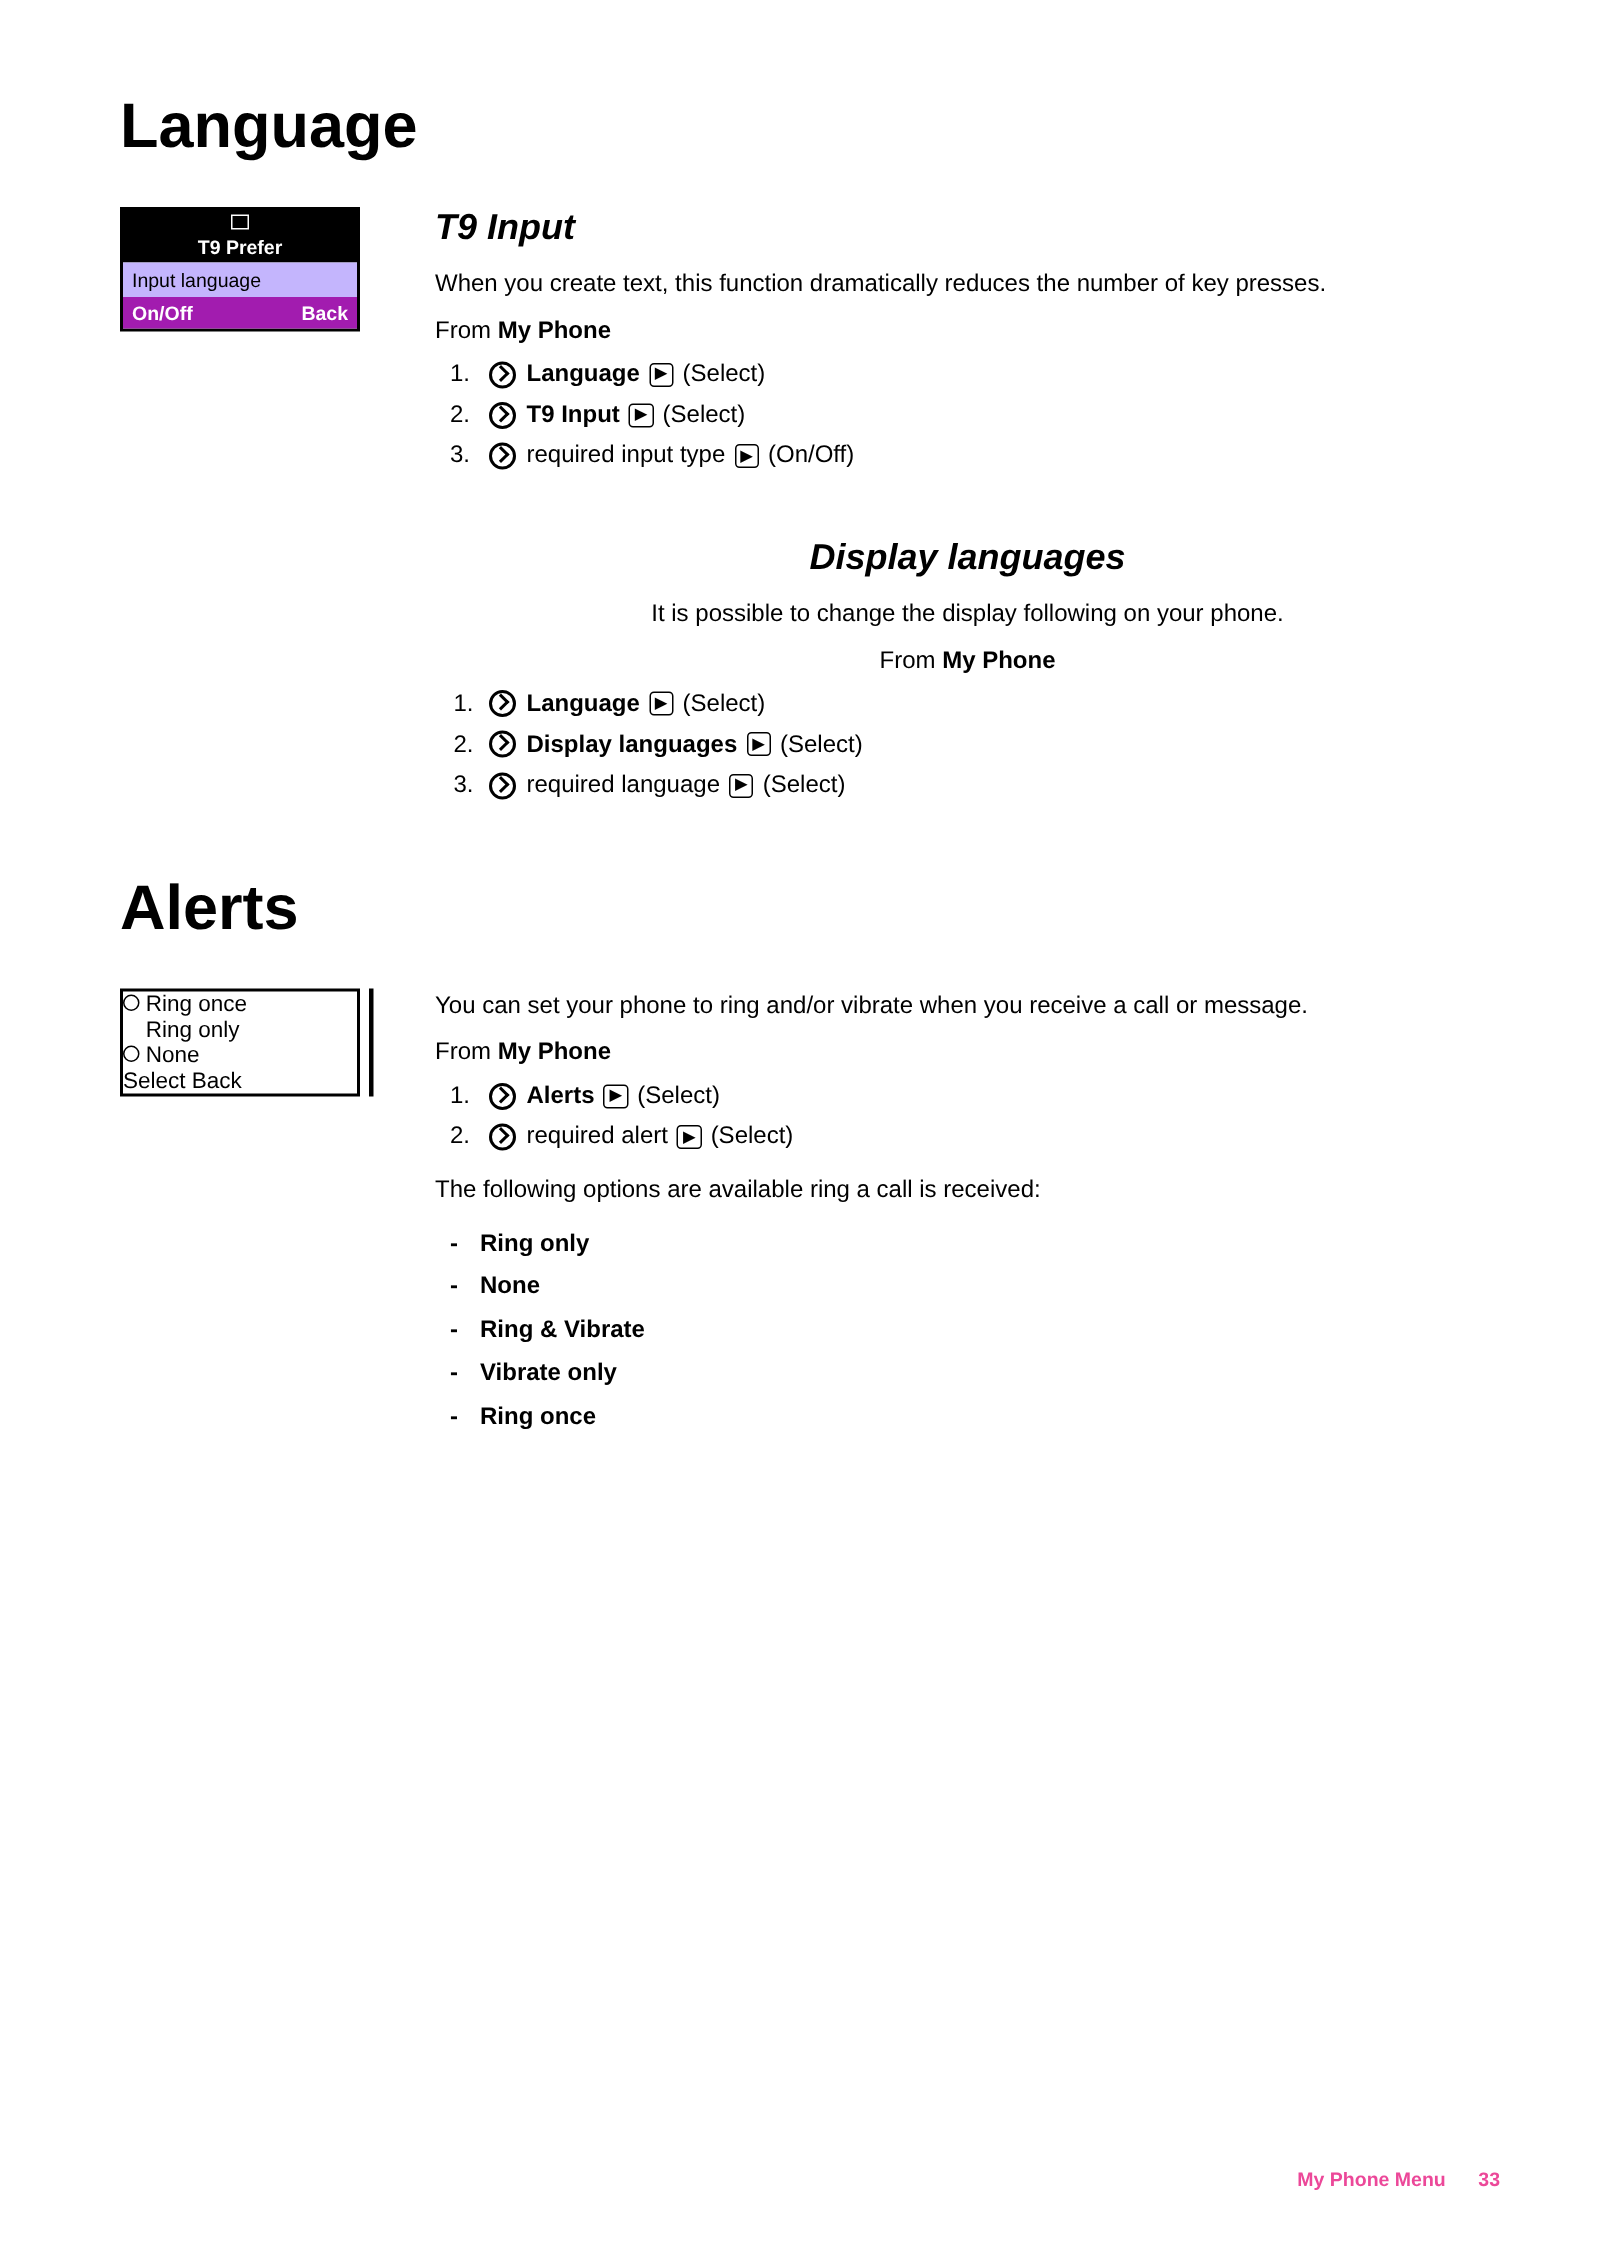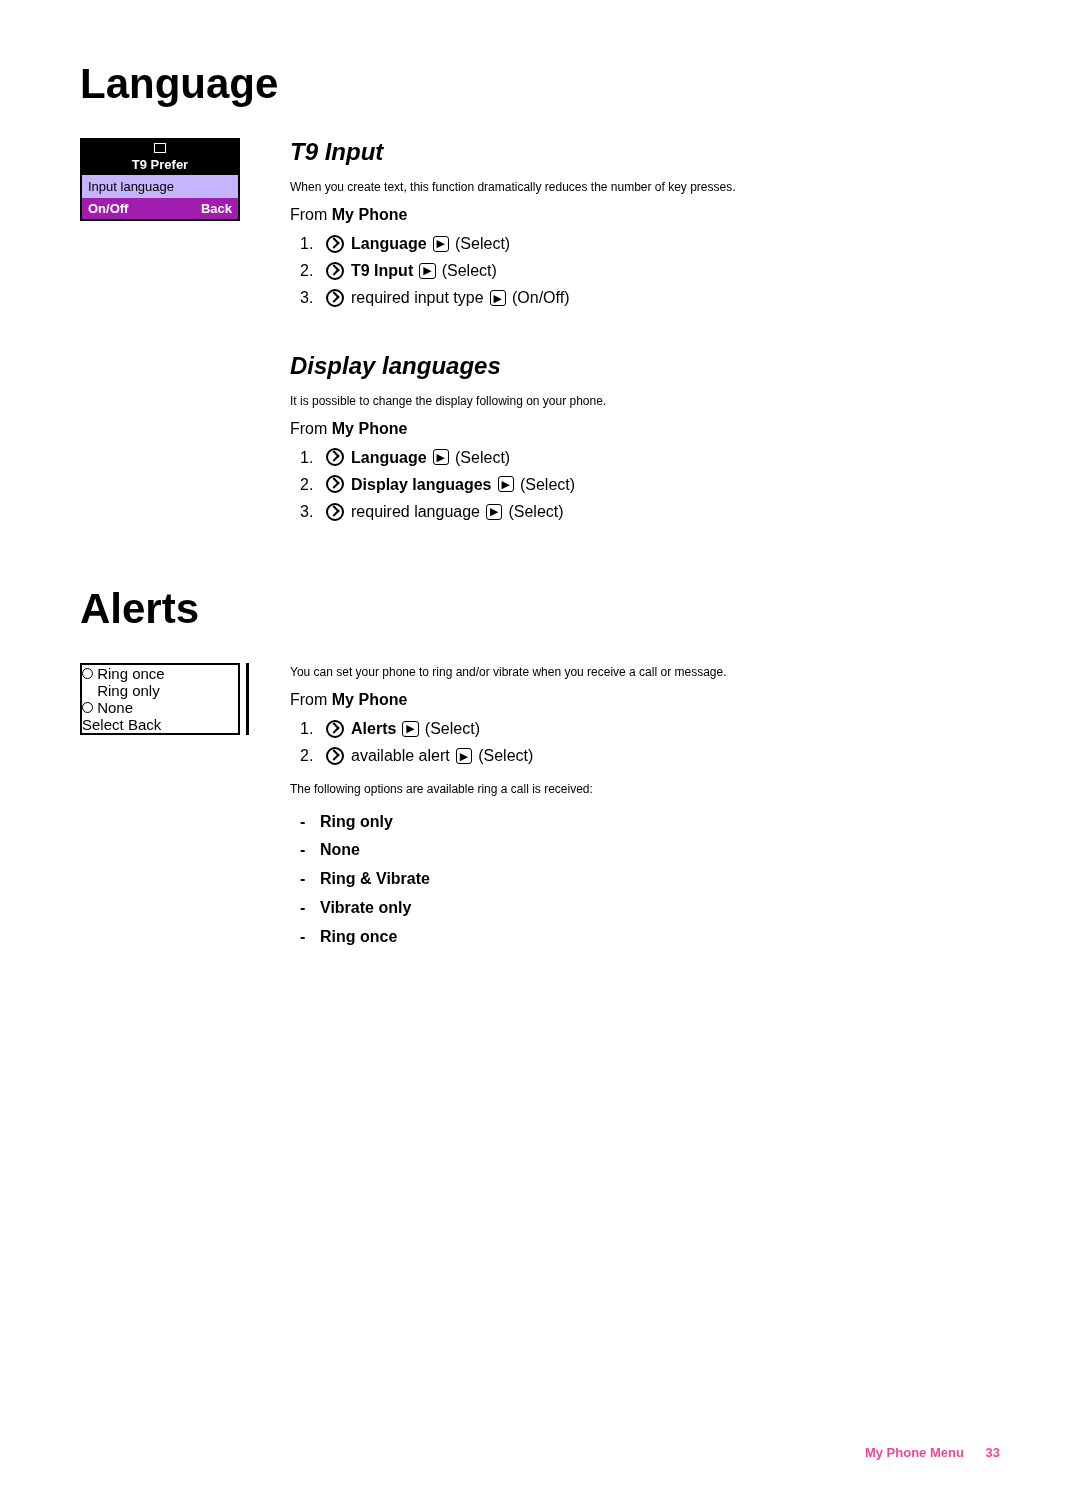--- a/index.html
+++ b/index.html
@@ -29,21 +29,21 @@
     
     .sub-title {
       font-size: 24px;
       font-style: italic;
       font-weight: bold;
       margin-bottom: 12px;
     }
 
     
     .body-text {
-      font-size: 12px;
+      font-size: 16px;
       line-height: 1.5;
       margin-bottom: 10px;
     }
 
     .from-line {
       font-size: 16px;
       margin-bottom: 6px;
     }
 
     .from-line strong {
@@ -296,21 +296,21 @@
         <li>
           <span class="num">3.</span>
           <span class="menu-icon"></span>
           <span>required input type</span>
           <span class="select-icon">▶</span>(On/Off)
         </li>
       </ol>
     </div>
   </div>
 
-  <div style="margin-left: 210px; margin-bottom: 60px;">
+  <div style="margin-left: 210px; margin-bottom: 44px; text-align: center;">
     <h2 class="sub-title">Display languages</h2>
     <p class="body-text">It is possible to change the display following on your phone.</p>
     <p class="from-line">
       <span>From</span>
       <strong>My Phone</strong>
     </p>
     <ol class="steps-list">
       <li>
         <span class="num">1.</span>
         <span class="menu-icon"></span>
@@ -369,21 +369,21 @@
       <ol class="steps-list">
         <li>
           <span class="num">1.</span>
           <span class="menu-icon"></span>
           <strong>Alerts</strong>
           <span class="select-icon">▶</span>(Select)
         </li>
         <li>
           <span class="num">2.</span>
           <span class="menu-icon"></span>
-          <span>available alert</span>
+          <span>required alert</span>
           <span class="select-icon">▶</span>(Select)
         </li>
       </ol>
       <p class="body-text">The following options are available ring a call is received:</p>
       <ul class="bullet-list">
         <li>Ring only</li>
         <li>None</li>
         <li>Ring &amp; Vibrate</li>
         <li>Vibrate only</li>
         <li>Ring once</li>

